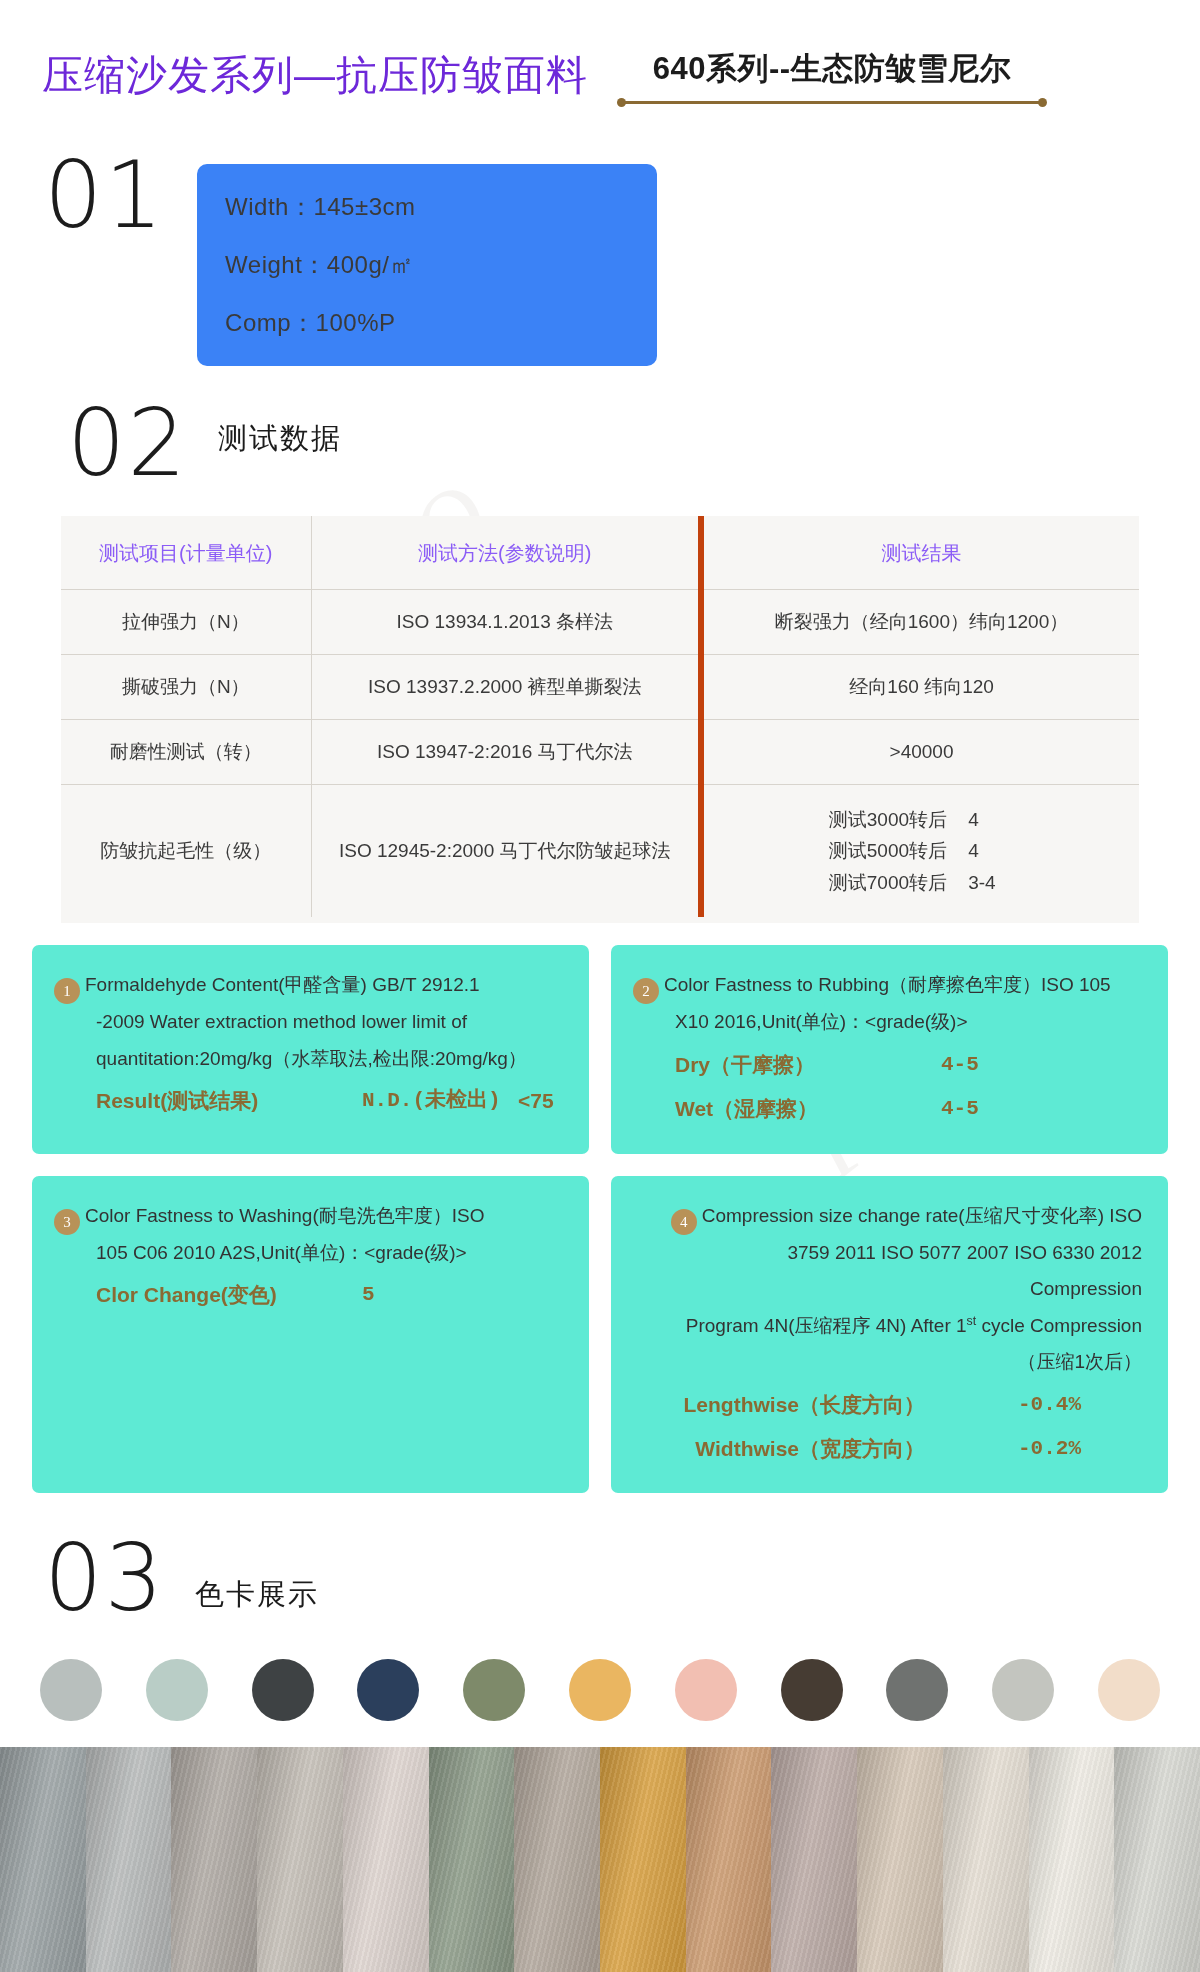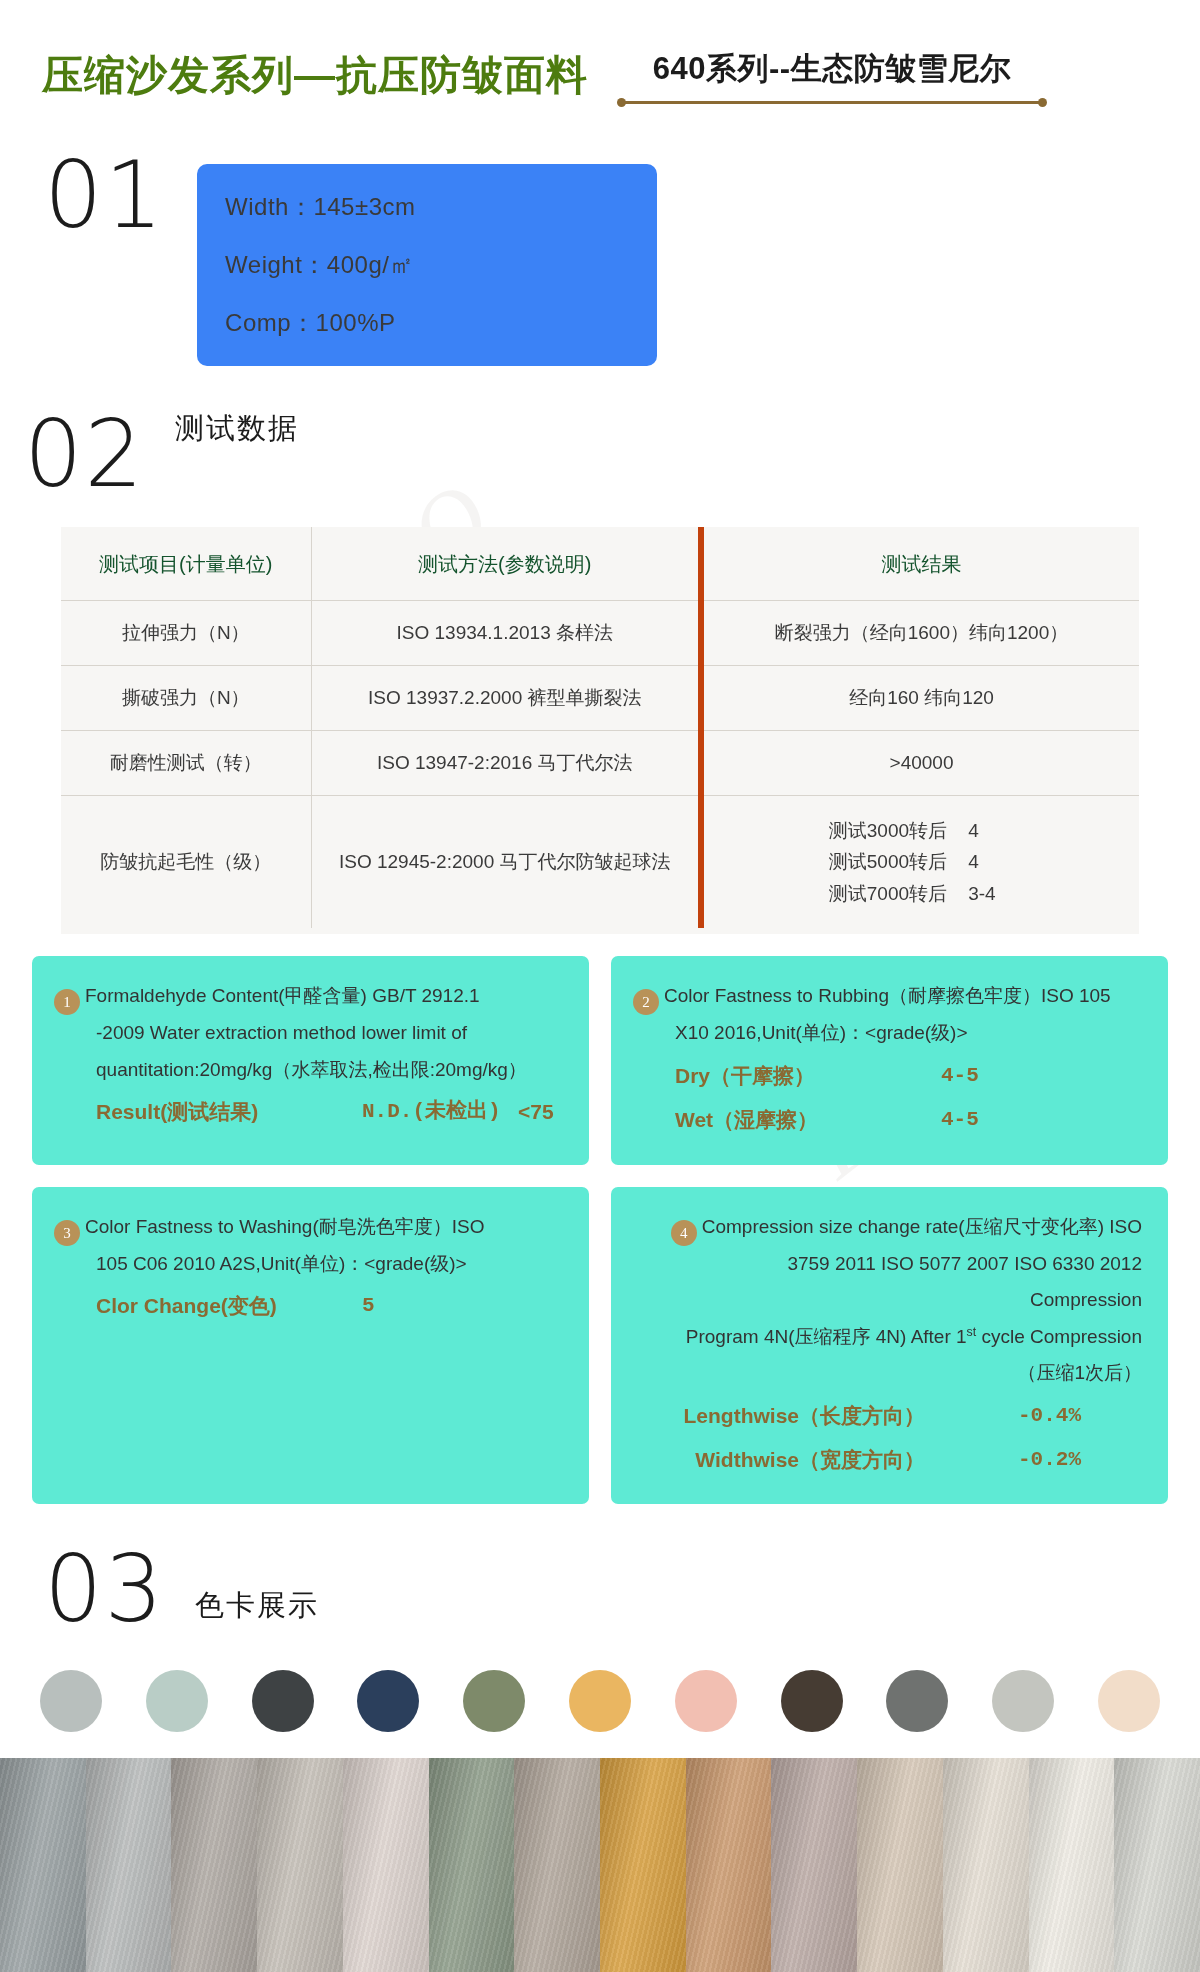--- a/index.html
+++ b/index.html
@@ -15,22 +15,22 @@
   }
 
   
   .header {
     display: flex;
     align-items: center;
     padding: 46px 0 0 42px;
   }
   .header-title {
     font-size: 41px;
-    font-weight: bold;
-    color: #4d7c0f;
+    font-weight: normal;
+    color: #6d28d9;
     letter-spacing: 1px;
     white-space: nowrap;
   }
   .header-right {
     margin-left: 34px;
     display: flex;
     flex-direction: column;
     align-items: center;
     padding-top: 2px;
   }
@@ -89,23 +89,23 @@
     font-size: 24px;
     color: #3a3a3a;
     margin: 0 0 26px 0;
     letter-spacing: 0.5px;
   }
   .spec-line:last-child { margin-bottom: 0; }
 
   
   .block02 {
     display: flex;
-    align-items: flex-start;
-    margin-top: 43px;
-    padding-left: 24px;
+    align-items: center;
+    margin-top: 32px;
+    padding-left: 67px;
   }
   .block-label {
     font-size: 29px;
     color: #1c1c1c;
     margin-left: 30px;
     margin-bottom: 10px;
     letter-spacing: 2px;
   }
 
   
@@ -136,21 +136,21 @@
     width: 100%;
     border-collapse: collapse;
     font-size: 19px;
     color: #333;
   }
   table.tdata th {
     font-weight: normal;
     font-size: 20px;
     padding: 24px 6px 22px 6px;
     border-bottom: 1px solid #d8d4cd;
-    color: #14532d;
+    color: #8b5cf6;
   }
   table.tdata td {
     padding: 19px 8px;
     text-align: center;
     border-bottom: 1px solid #d8d4cd;
     color: #3a3a3a;
   }
   table.tdata tr:last-child td { border-bottom: none; }
   table.tdata th:nth-child(1), table.tdata td:nth-child(1) { width: 250px; border-right: 1px solid #d8d4cd; }
   table.tdata th:nth-child(2), table.tdata td:nth-child(2) { width: 390px; border-right: 6px solid #c2410c; }

